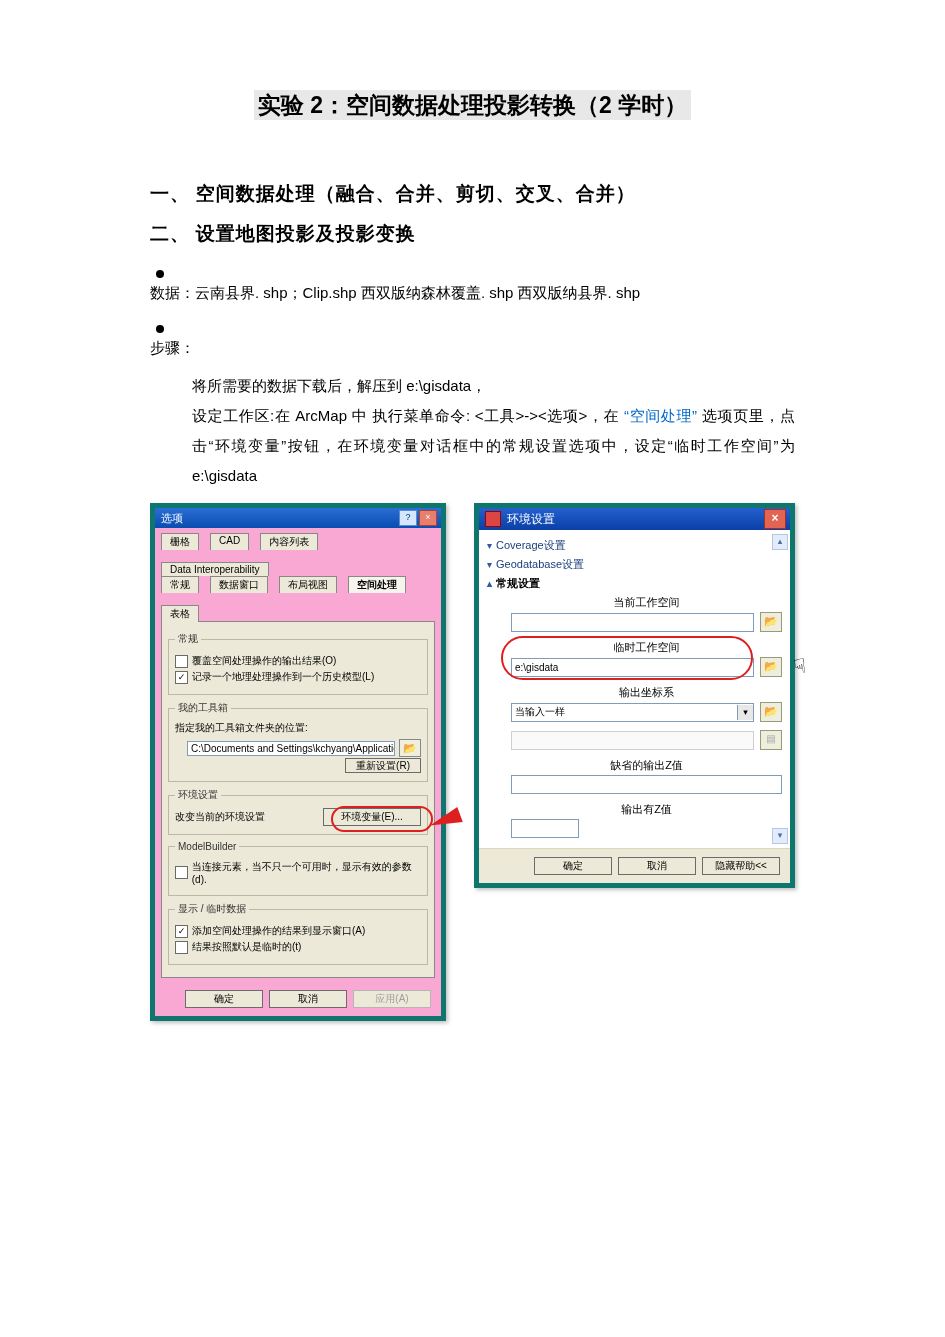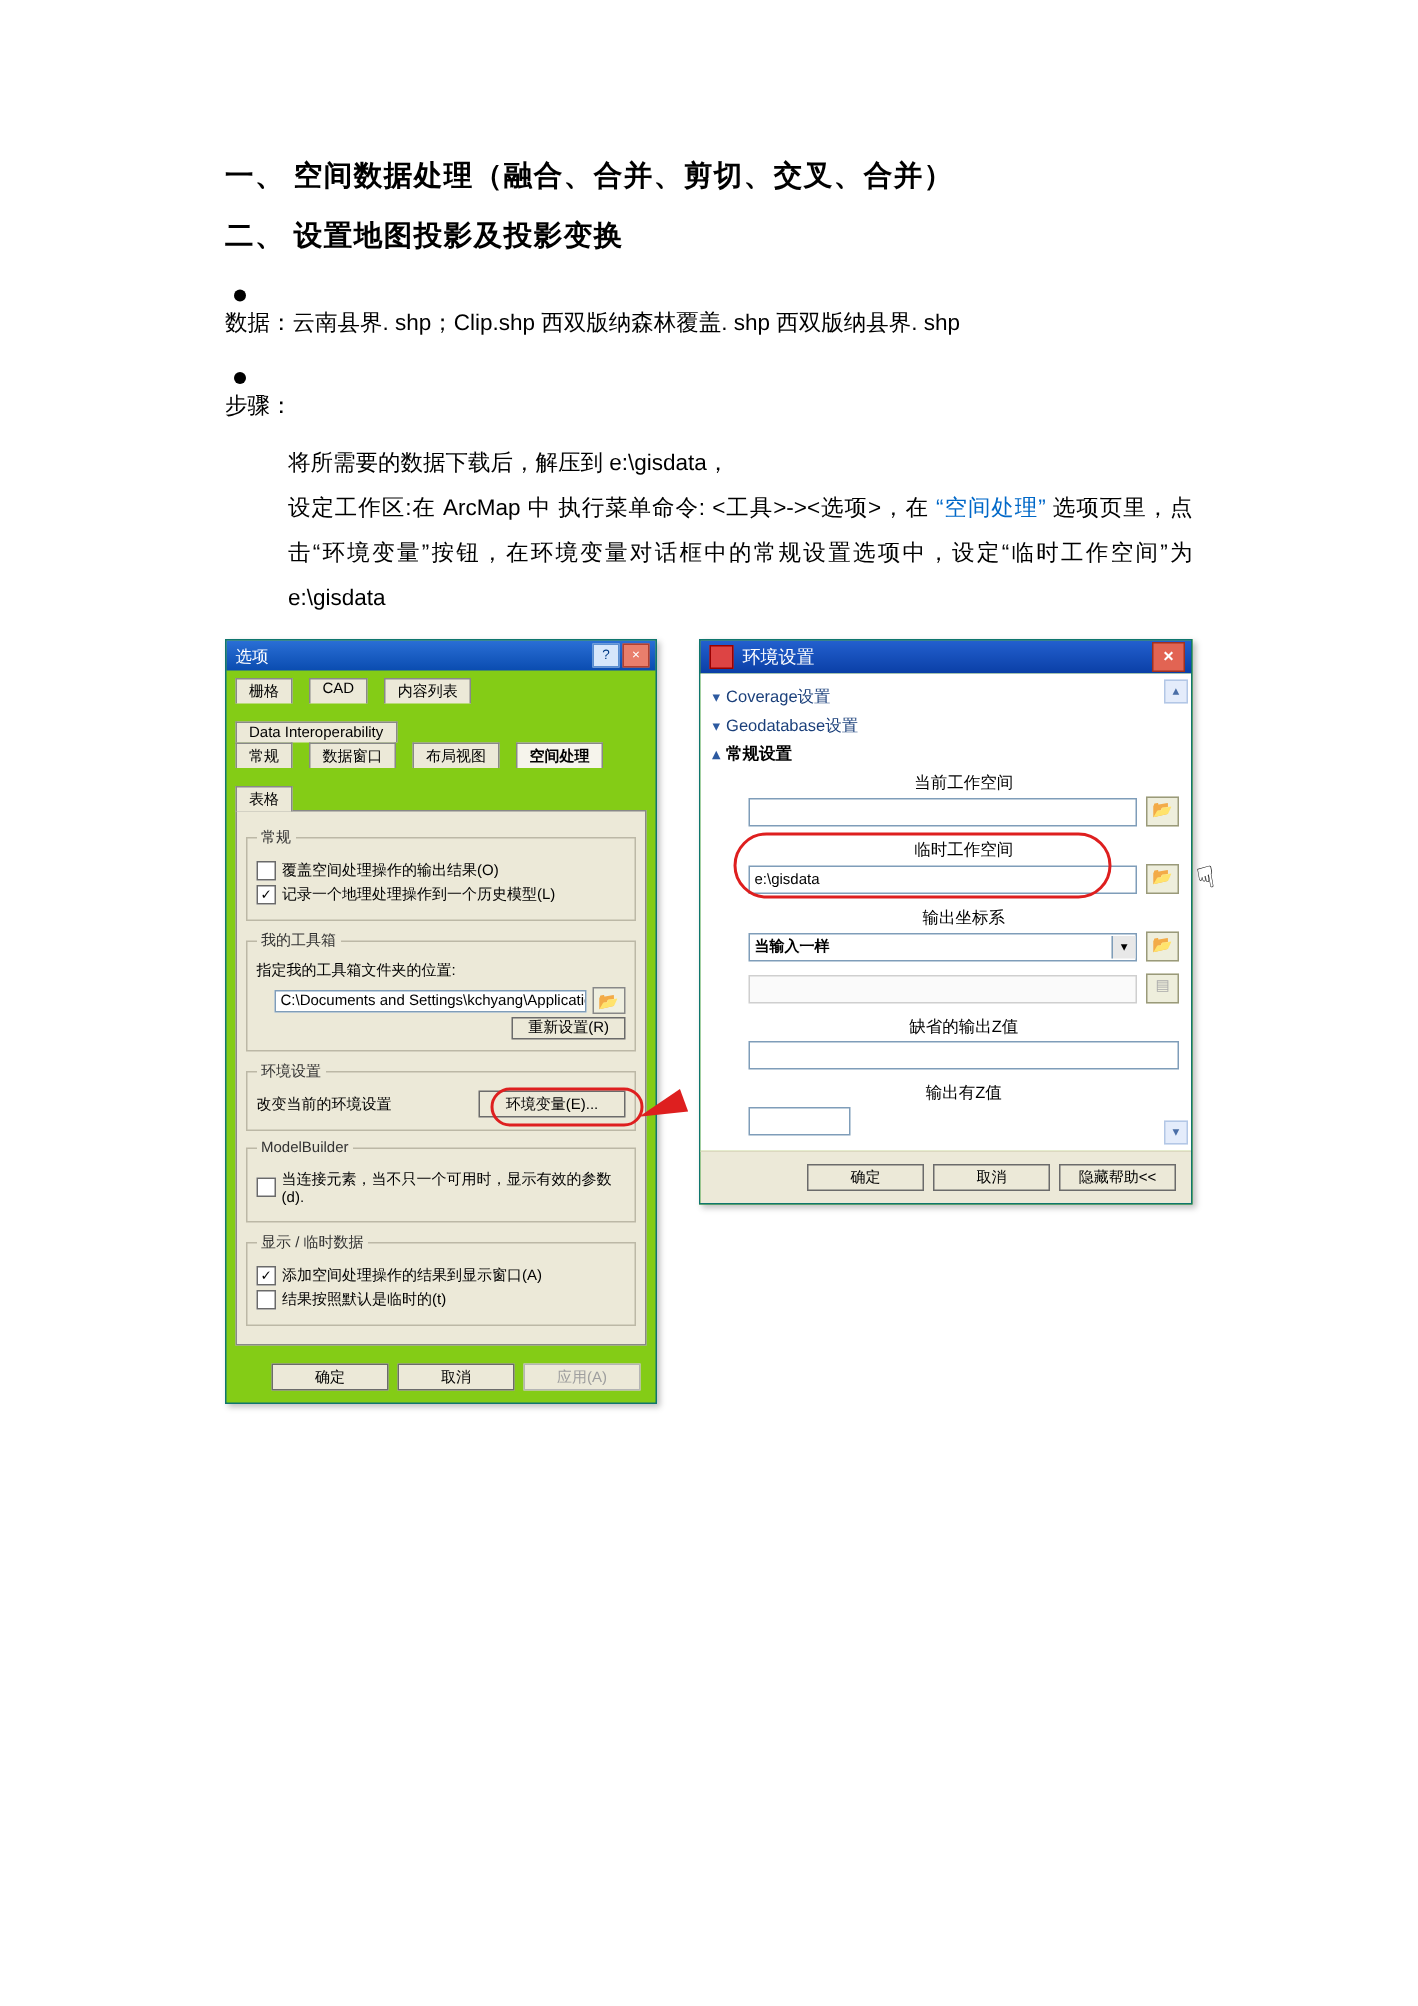--- a/index.html
+++ b/index.html
@@ -57,22 +57,22 @@
     display: flex;
     gap: 28px;
     margin-top: 12px;
     align-items: flex-start;
   }
 
   
   .dlg {
     font-family: Tahoma, "Microsoft YaHei", sans-serif;
     font-size: 11px;
-    background: #84cc16;
-    border: 1px solid #0f766e;
+    background: #f9a8d4;
+    border: 5px solid #0f766e;
     box-shadow: 2px 2px 4px rgba(0,0,0,0.25);
     position: relative;
   }
   .dlg1 { width: 300px; }
   .titlebar {
     background: linear-gradient(#2a6fd6,#0a4cb0);
     color: #fff;
     height: 20px;
     display: flex;
     align-items: center;
@@ -206,21 +206,21 @@
   }
   .env-input {
     flex: 1; background: #fff; border: 1px solid #7f9db9; height: 17px;
     padding: 0 3px; font-size: 10px; line-height: 17px;
   }
   .env-input.sunken { border: 1px solid #cfcfcf; background: #fafafa; }
   .env-select {
     flex: 1; display: flex; border: 1px solid #7f9db9; height: 17px; background: #fff;
     align-items: center; font-size: 10px;
   }
-  .env-select .txt { flex: 1; padding: 0 3px; font-weight: bold; }
+  .env-select .txt { flex: 1; padding: 0 3px; }
   .env-select .dd { width: 15px; border-left: 1px solid #7f9db9; background: #e8e8e8; text-align: center; font-size: 9px; line-height: 15px; }
   .env-small-btn {
     width: 20px; height: 18px; border: 1px solid #9a9a7a;
     background: #eeeedc; font-size: 10px; text-align: center; line-height: 16px;
   }
   .env-folder-ico::before { content: "📂"; font-size: 11px; }
   .env-btnbar {
     background: #ece9d8;
     display: flex; justify-content: flex-end; gap: 6px;
     padding: 8px 10px;
@@ -230,20 +230,23 @@
     position: absolute;
     font-size: 20px;
     transform: rotate(-10deg);
   }
 </style>
 </head>
 <body>
 
 <div class="page">
 
+  <div class="title-line">
+    <span class="title-highlight">实验 2：空间数据处理投影转换（2 学时）</span>
+  </div>
 
   <div class="sec">一、 空间数据处理（融合、合并、剪切、交叉、合并）</div>
   <div class="sec">二、 设置地图投影及投影变换</div>
 
   <div class="bullet-row">
     <div class="bullet-dot"></div>
     <div class="body-text">
       <span>数据：</span><span>云南县界. shp；Clip.shp 西双版纳森林覆盖. shp 西双版纳县界. shp</span>
     </div>
   </div>

